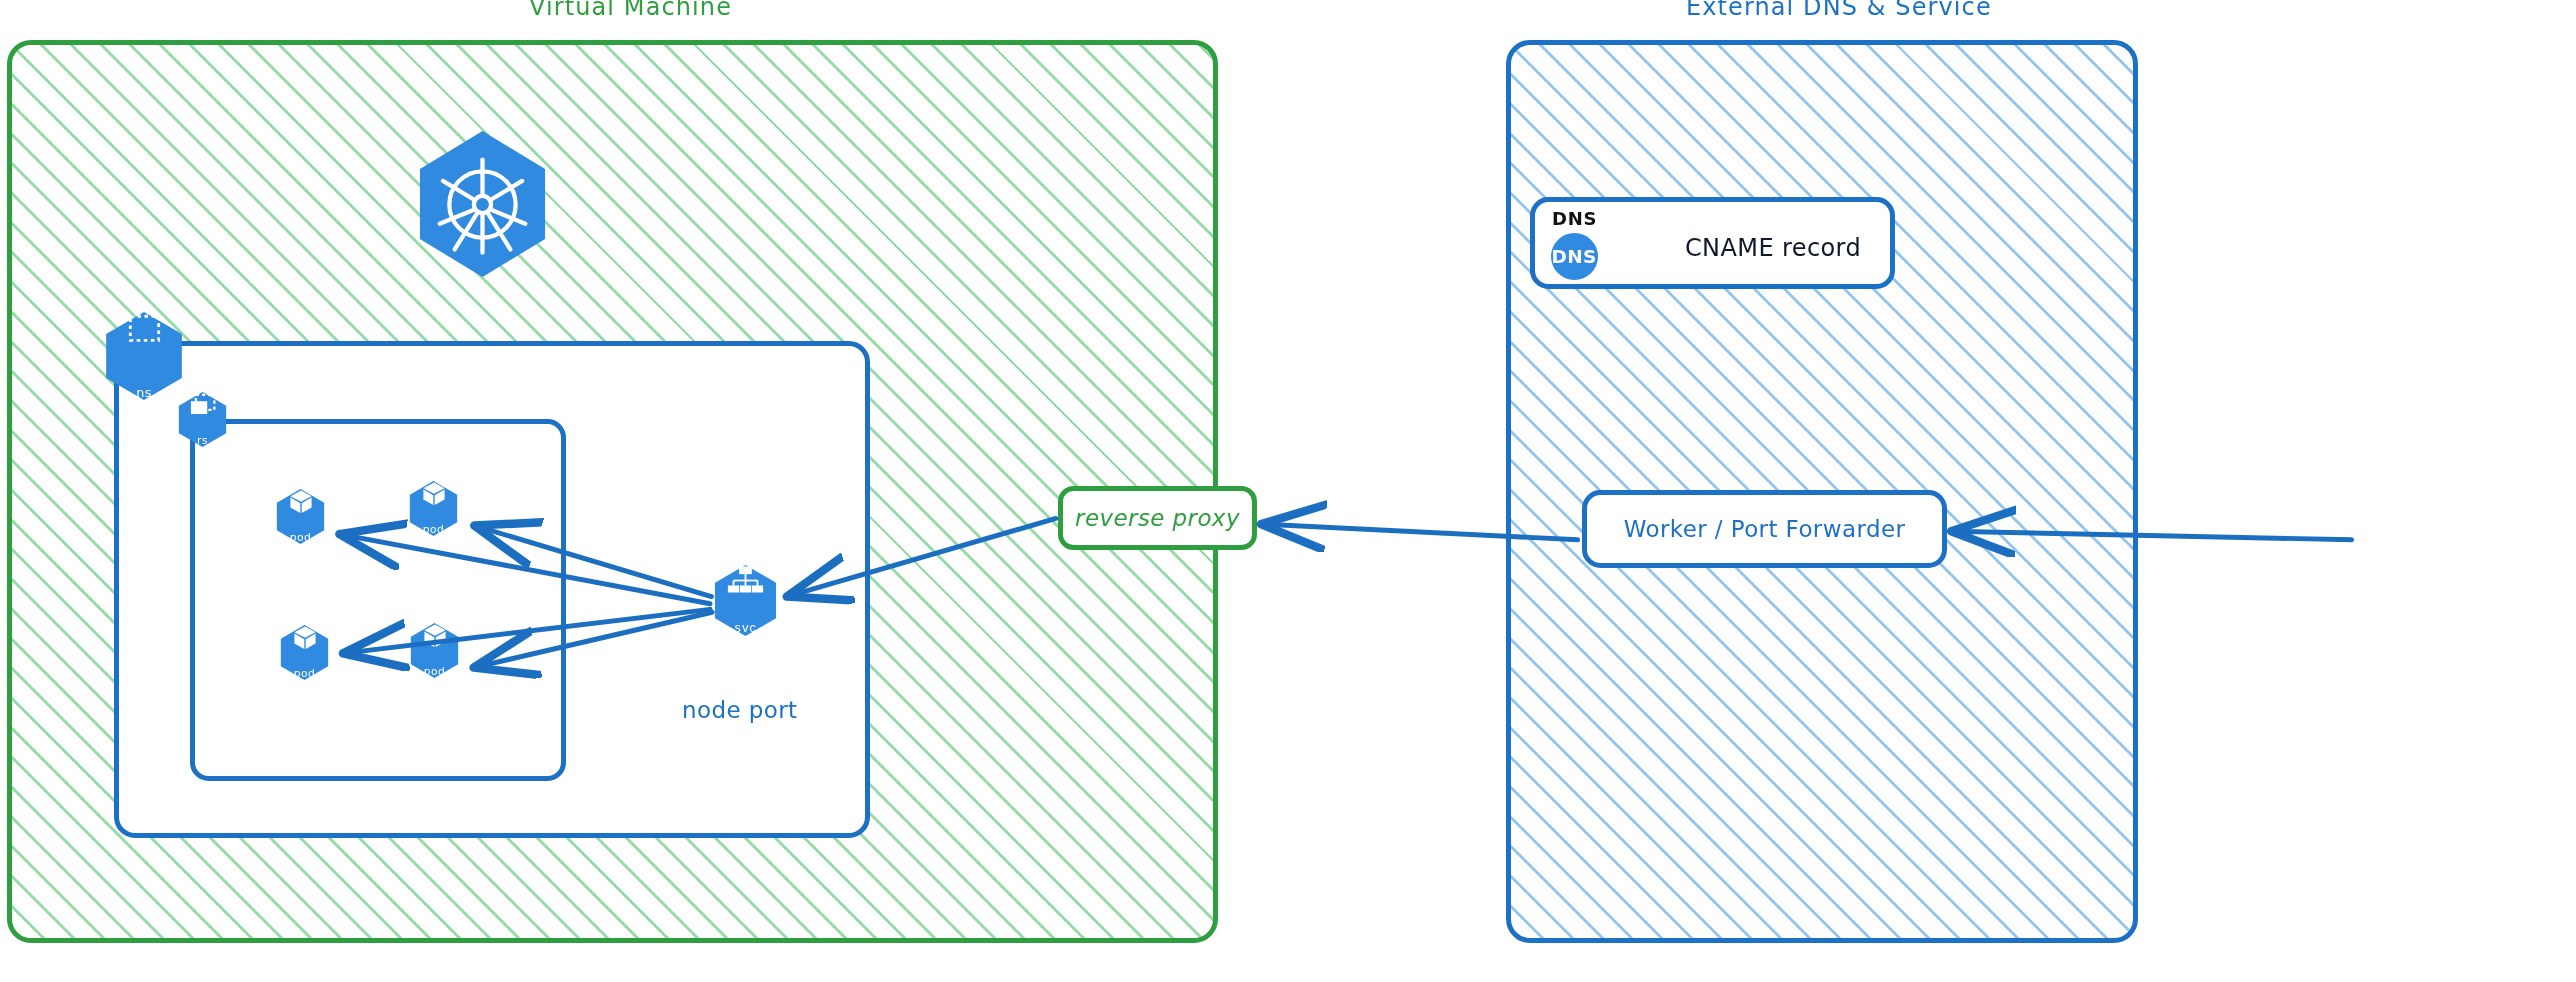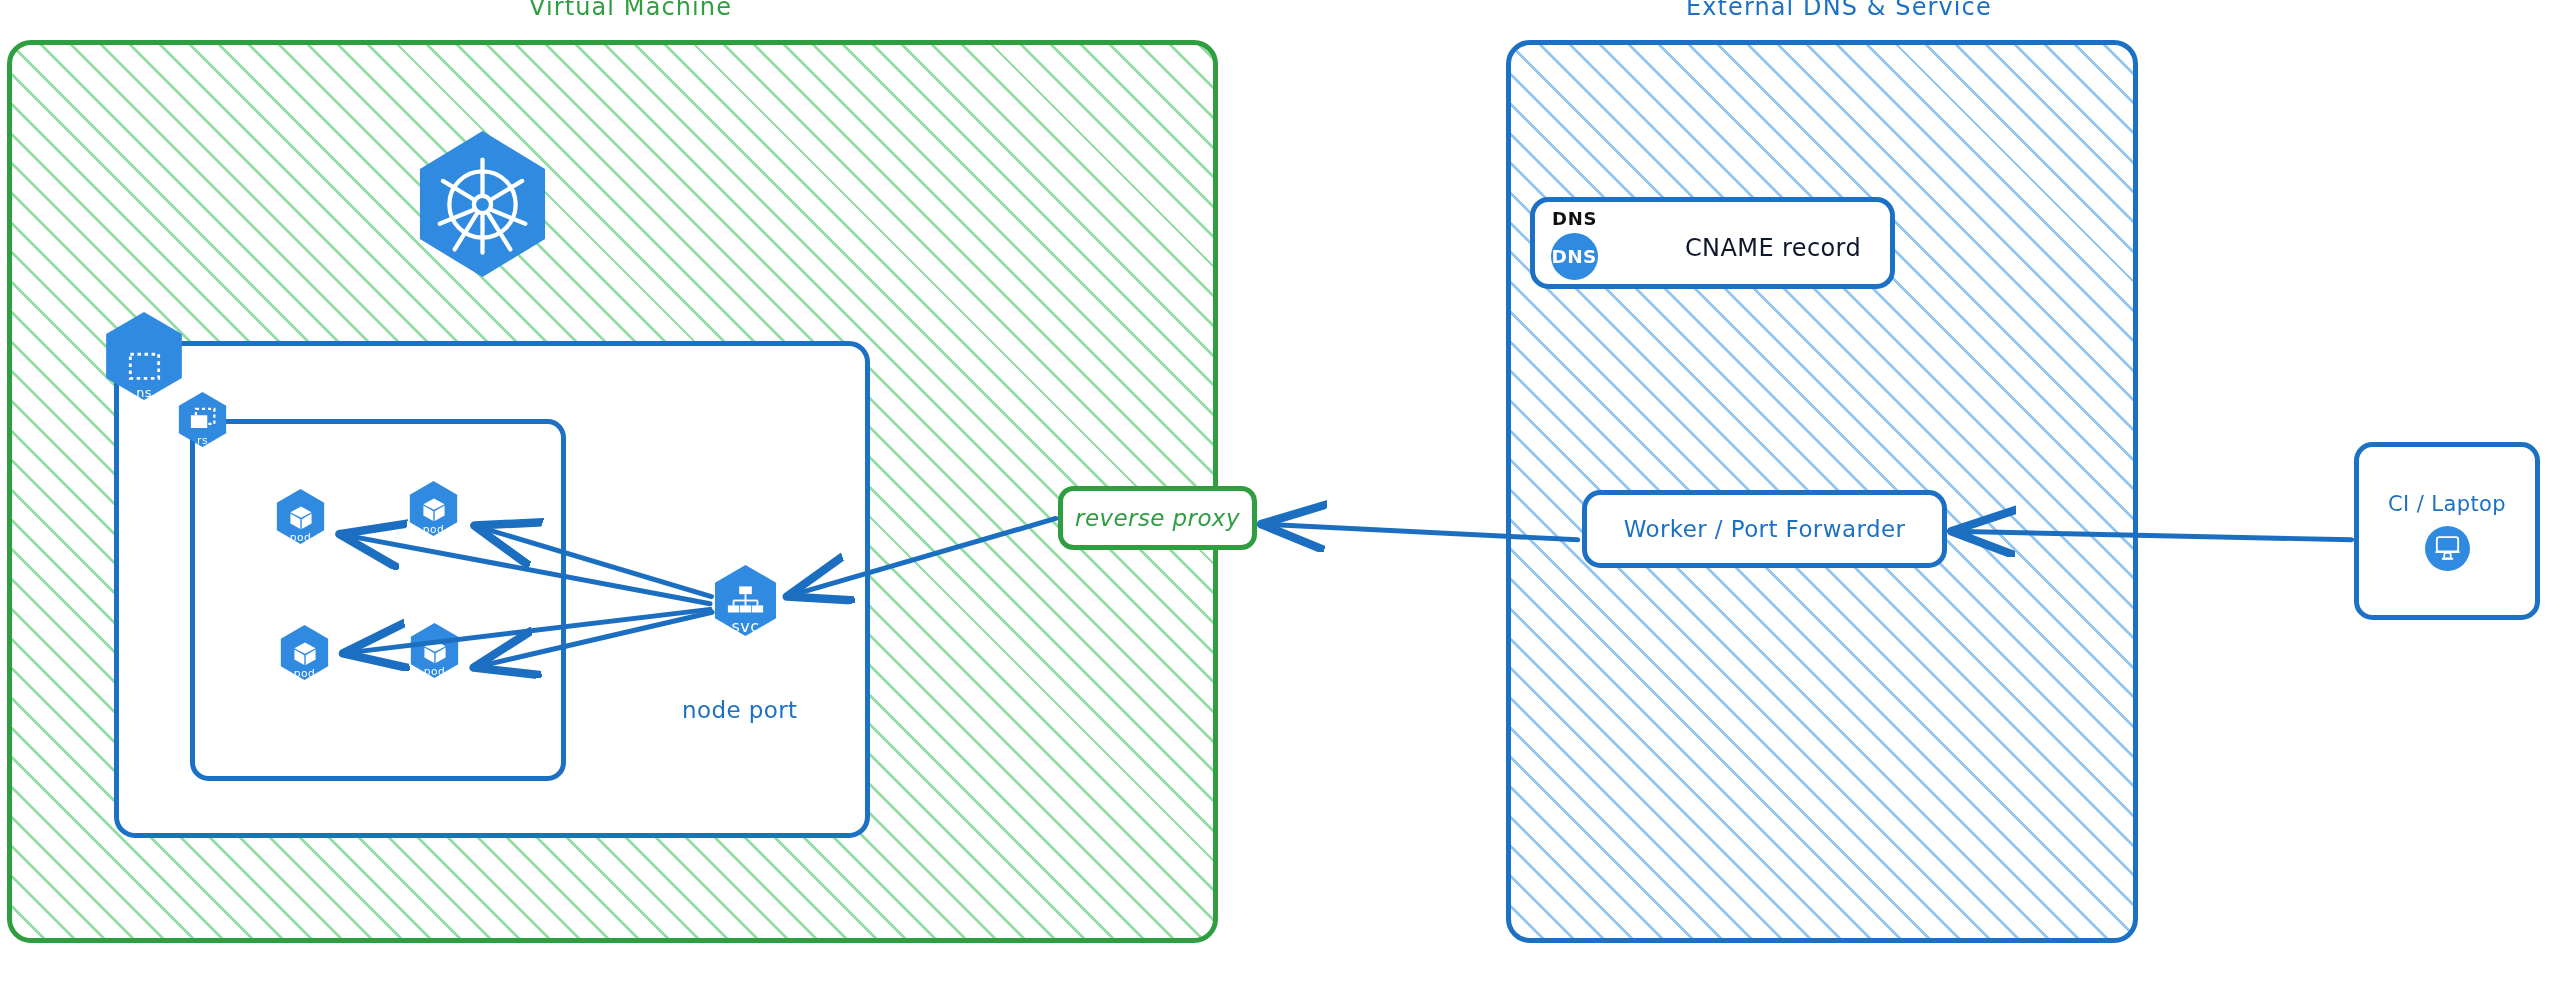--- a/index.html
+++ b/index.html
@@ -95,21 +95,21 @@
 
   
   #ci-monitor-circle{
     width:45px;height:45px;border-radius:50%;background:#2f8ae0;
     display:flex;align-items:center;justify-content:center;margin-top:10px;
   }
 
   
   .k8s-badge{
     position:absolute;
-    display:flex;flex-direction:column;align-items:center;justify-content:flex-end;
+    display:flex;flex-direction:column;align-items:center;justify-content:space-between;
     background:#2f8ae0;
     clip-path:polygon(50% 0%,93% 25%,93% 75%,50% 100%,7% 75%,7% 25%);
     filter:drop-shadow(2.1px 2.8px 0px rgba(150,150,150,0.55));
   }
   .k8s-badge .glyph{display:flex;align-items:center;justify-content:center;}
   .k8s-badge .btext{
     color:#ffffff;font-size:12px;letter-spacing:0.4px;margin-top:1.4px;font-weight:400;
   }
   .badge-big{width:88px;height:88px;}
   .badge-big .btext{font-size:12.8px;}
@@ -124,21 +124,21 @@
     display:flex;align-items:center;justify-content:center;
   }
 
   #ns-badge{left:100px;top:312px;}
   #rs-badge{left:175px;top:392px;}
   #pod1{left:273px;top:489px;}
   #pod2{left:406px;top:481px;}
   #pod3{left:277px;top:625px;}
   #pod4{left:407px;top:623px;}
   #svc-badge{left:710px;top:565px;width:71px;height:71px;}
-  #svc-badge .btext{font-size:16px;}
+  #svc-badge .btext{font-size:12px;font-family:Liberation Mono, monospace;}
 
   #node-port-label{
     position:absolute;left:682px;top:677px;white-space:nowrap;
     color:#1c71c4;font-size:23px;letter-spacing:0.4px;margin-top:20px;
   }
 
   
   #arrows{position:absolute;left:0;top:0;width:2576px;height:983px;pointer-events:none;}
 </style>
 </head>
@@ -271,33 +271,20 @@
     <span id="dns-circle">
       <span>DNS</span>
     </span>
     <span id="cname-label">CNAME record</span>
   </div>
 
   <div class="box box-blue" id="worker-box">
     <span class="label">Worker / Port Forwarder</span>
   </div>
 
-  <div class="box box-blue" id="ci-box">
-    <span class="label">CI / Laptop</span>
-    <span id="ci-monitor-circle">
-      <svg width="27" height="25.6" viewBox="0 0 38 36" aria-hidden="true">
-        <g stroke="#ffffff" stroke-width="2.6" fill="none" stroke-linejoin="round">
-          <rect x="4" y="3" width="30" height="20" rx="3"></rect>
-          <line x1="2" y1="24" x2="36" y2="24"></line>
-          <path d="M15 25 L14 33 L24 33 L23 25 Z"></path>
-          <line x1="11" y1="33.5" x2="27" y2="33.5"></line>
-        </g>
-      </svg>
-    </span>
-  </div>
 
   <svg id="arrows" viewBox="0 0 3628 1384">
     <defs>
       <marker id="ah" markerWidth="16" markerHeight="16" refX="13" refY="5" orient="auto" markerUnits="strokeWidth">
         <path d="M13,5 L0,0.4 M13,5 L0,9.6" stroke="#1c6fc0" stroke-width="1.7" fill="none" stroke-linecap="round"></path>
       </marker>
     </defs>
     <g stroke="#1c6fc0" stroke-width="7" fill="none" stroke-linecap="round" marker-end="url(#ah)">
 
       <line x1="1000" y1="850" x2="478" y2="752"></line>

